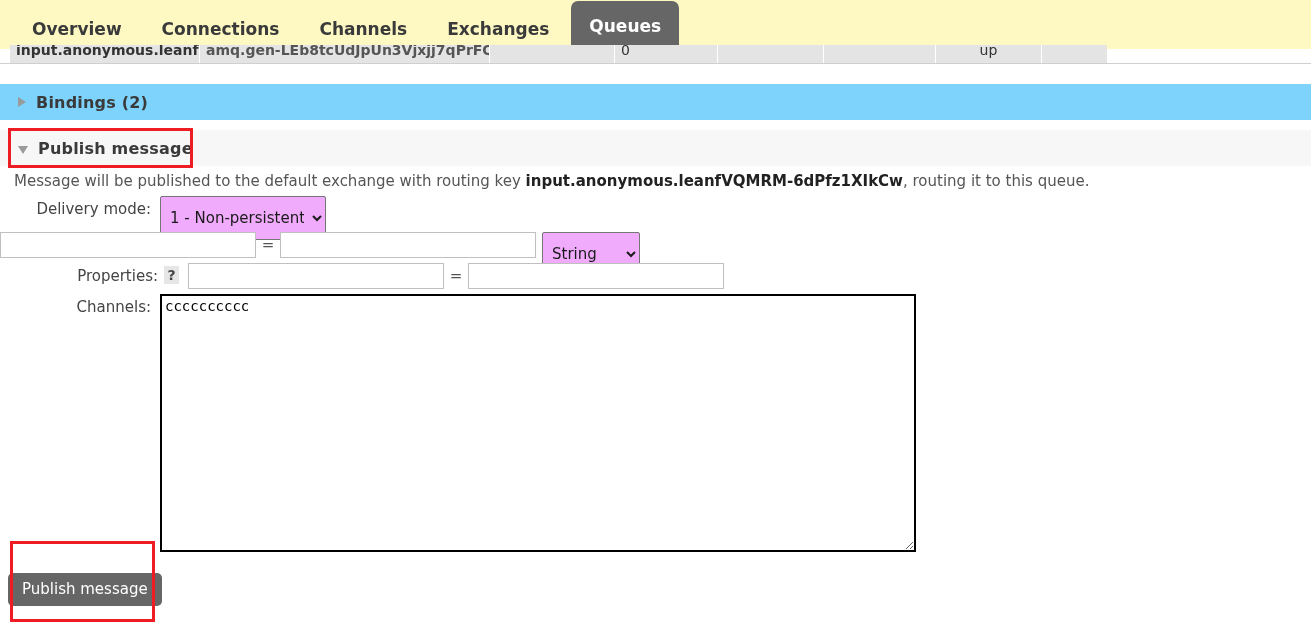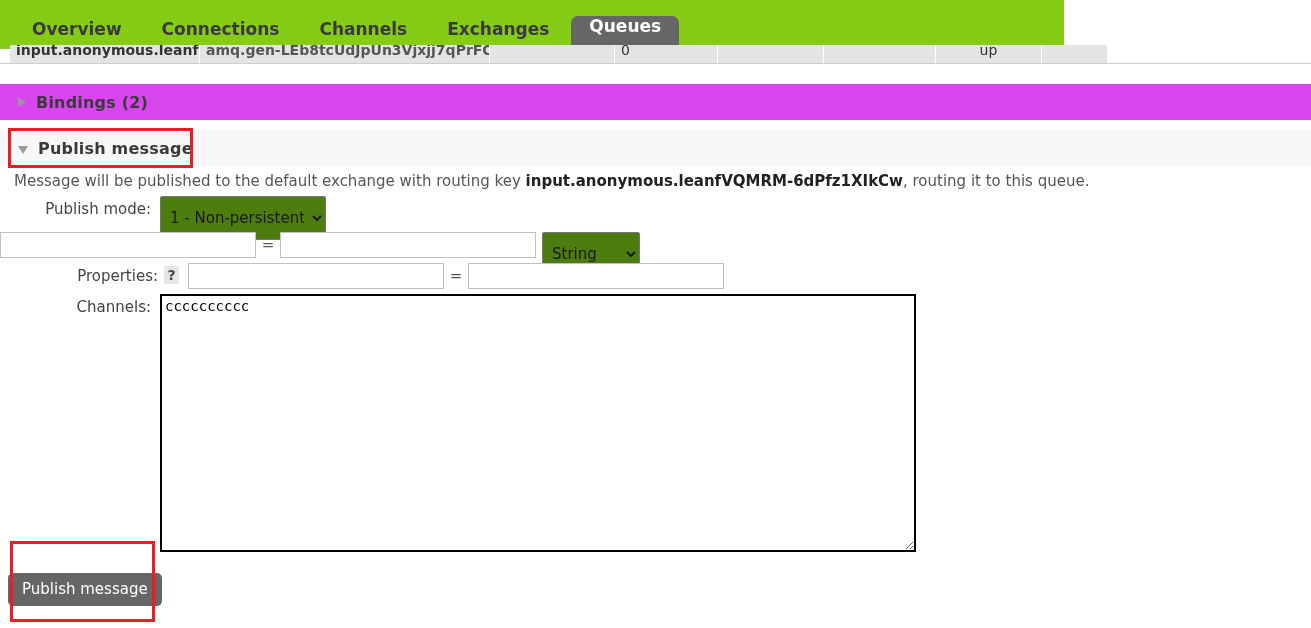--- a/index.html
+++ b/index.html
@@ -17,23 +17,23 @@
     font-family: "DejaVu Sans", "Liberation Sans", sans-serif;
     font-size: 15px;
     color: #444444;
   }
 
   
   .navbar {
     position: absolute;
     left: 0;
     top: 0;
-    width: 1064px;
+    width: 1311px;
     height: 49px;
-    background: #84cc16;
+    background: #fef9c3;
   }
   .nav-list {
     position: absolute;
     left: 0;
     top: 0;
     height: 49px;
     margin: 0;
     padding: 0;
     list-style: none;
     display: flex;
@@ -50,21 +50,21 @@
     border-radius: 7px 7px 0 0;
     line-height: 20px;
     white-space: nowrap;
     cursor: pointer;
     background: transparent;
   }
   .nav-item.first { margin-left: 14px; }
   .nav-item.active {
     background: #666666;
     color: #ffffff;
-    padding-top: 0;
+    padding-top: 15px;
     padding-bottom: 13px;
   }
 
   
   .clipped-table {
     position: absolute;
     left: 10px;
     top: 45px;
     width: 1097px;
     height: 19px;
@@ -113,21 +113,21 @@
     position: absolute;
     left: 0;
     width: 1311px;
     height: 36px;
     display: flex;
     align-items: center;
     cursor: pointer;
   }
   #bindings-section-head {
     top: 84px;
-    background: #d946ef;
+    background: #7dd3fc;
   }
   #publish-section-head {
     top: 130px;
     background: #f7f7f7;
   }
   .tri {
     width: 0;
     height: 0;
     margin-left: 18px;
     margin-right: 10px;
@@ -202,21 +202,21 @@
     margin-left: 6px;
     vertical-align: 1px;
     cursor: pointer;
   }
   .form-control { flex: none; }
 
   select.ui-select {
     font-family: "DejaVu Sans", "Liberation Sans", sans-serif;
     font-size: 15px;
     color: #1a1a1a;
-    background: #4d7c0f;
+    background: #f0abfc;
     border: 1px solid #767676;
     border-radius: 2px;
     padding: 3px 5px;
     height: 44px;
     cursor: pointer;
     appearance: auto;
   }
   #delivery-mode-select { width: 166px; }
   #headers-type-select { width: 98px; }
 
@@ -335,21 +335,21 @@
   <span class="tri expanded"></span>
   <span class="section-title">Publish message</span>
 </div>
 
 <div class="publish-desc"><span>Message will be published to the default exchange with routing key </span><b>input.anonymous.leanfVQMRM-6dPfz1XIkCw</b><span>, routing it to this queue.</span></div>
 
 <div class="form-area">
 
   <div class="form-row row-delivery">
     <div class="form-label">
-      <span class="lbl-text">Publish mode:</span>
+      <span class="lbl-text">Delivery mode:</span>
     </div>
     <div class="form-control">
       <select class="ui-select" id="delivery-mode-select">
         <option selected="">1 - Non-persistent</option>
       </select>
     </div>
   </div>
 
   <div class="form-row row-headers">
     <div class="form-control">

